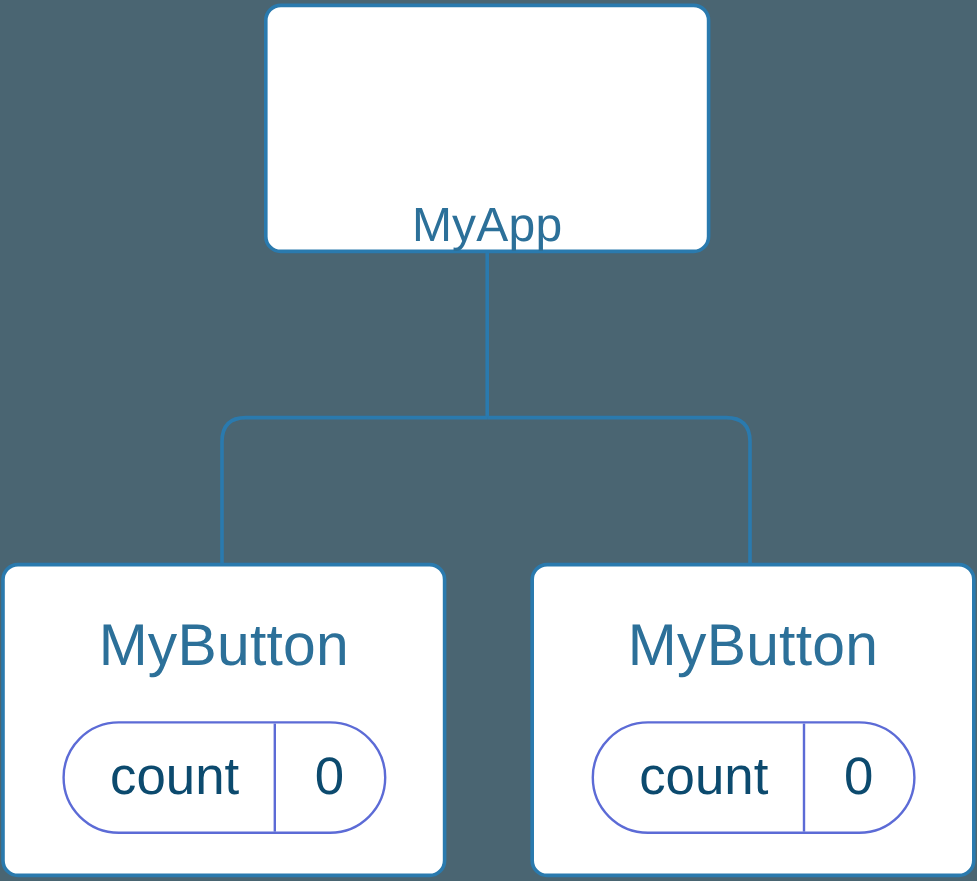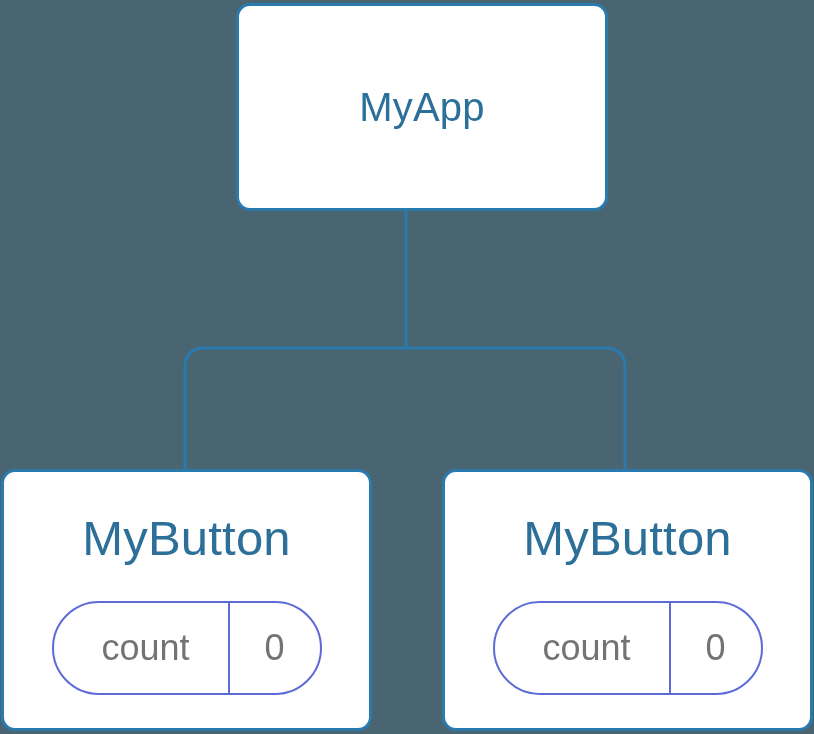--- a/index.html
+++ b/index.html
@@ -36,22 +36,21 @@
     box-sizing: border-box;
     display: flex;
     flex-direction: column;
     align-items: center;
   }
   .node-root {
     left: 220px;
     top: 3px;
     width: 372px;
     height: 208px;
-    justify-content: center;
-    margin-left: 16px;
+    justify-content: flex-end;
   }
   .node-child-left {
     left: 1px;
     top: 469px;
     width: 371px;
     height: 262px;
     padding-top: 42px;
   }
   .node-child-right {
     left: 442px;
@@ -79,22 +78,22 @@
     box-sizing: border-box;
     display: flex;
     align-items: stretch;
     background: #ffffff;
   }
   .pill-key,
   .pill-val {
     display: flex;
     align-items: center;
     justify-content: center;
-    color: #737373;
-    font-size: 36px;
+    color: #0c4a6e;
+    font-size: 44px;
     line-height: 1;
     white-space: nowrap;
     box-sizing: border-box;
     text-align: center;
   }
   .pill-key {
     width: 174px;
     padding-left: 10px;
   }
   .pill-val {

